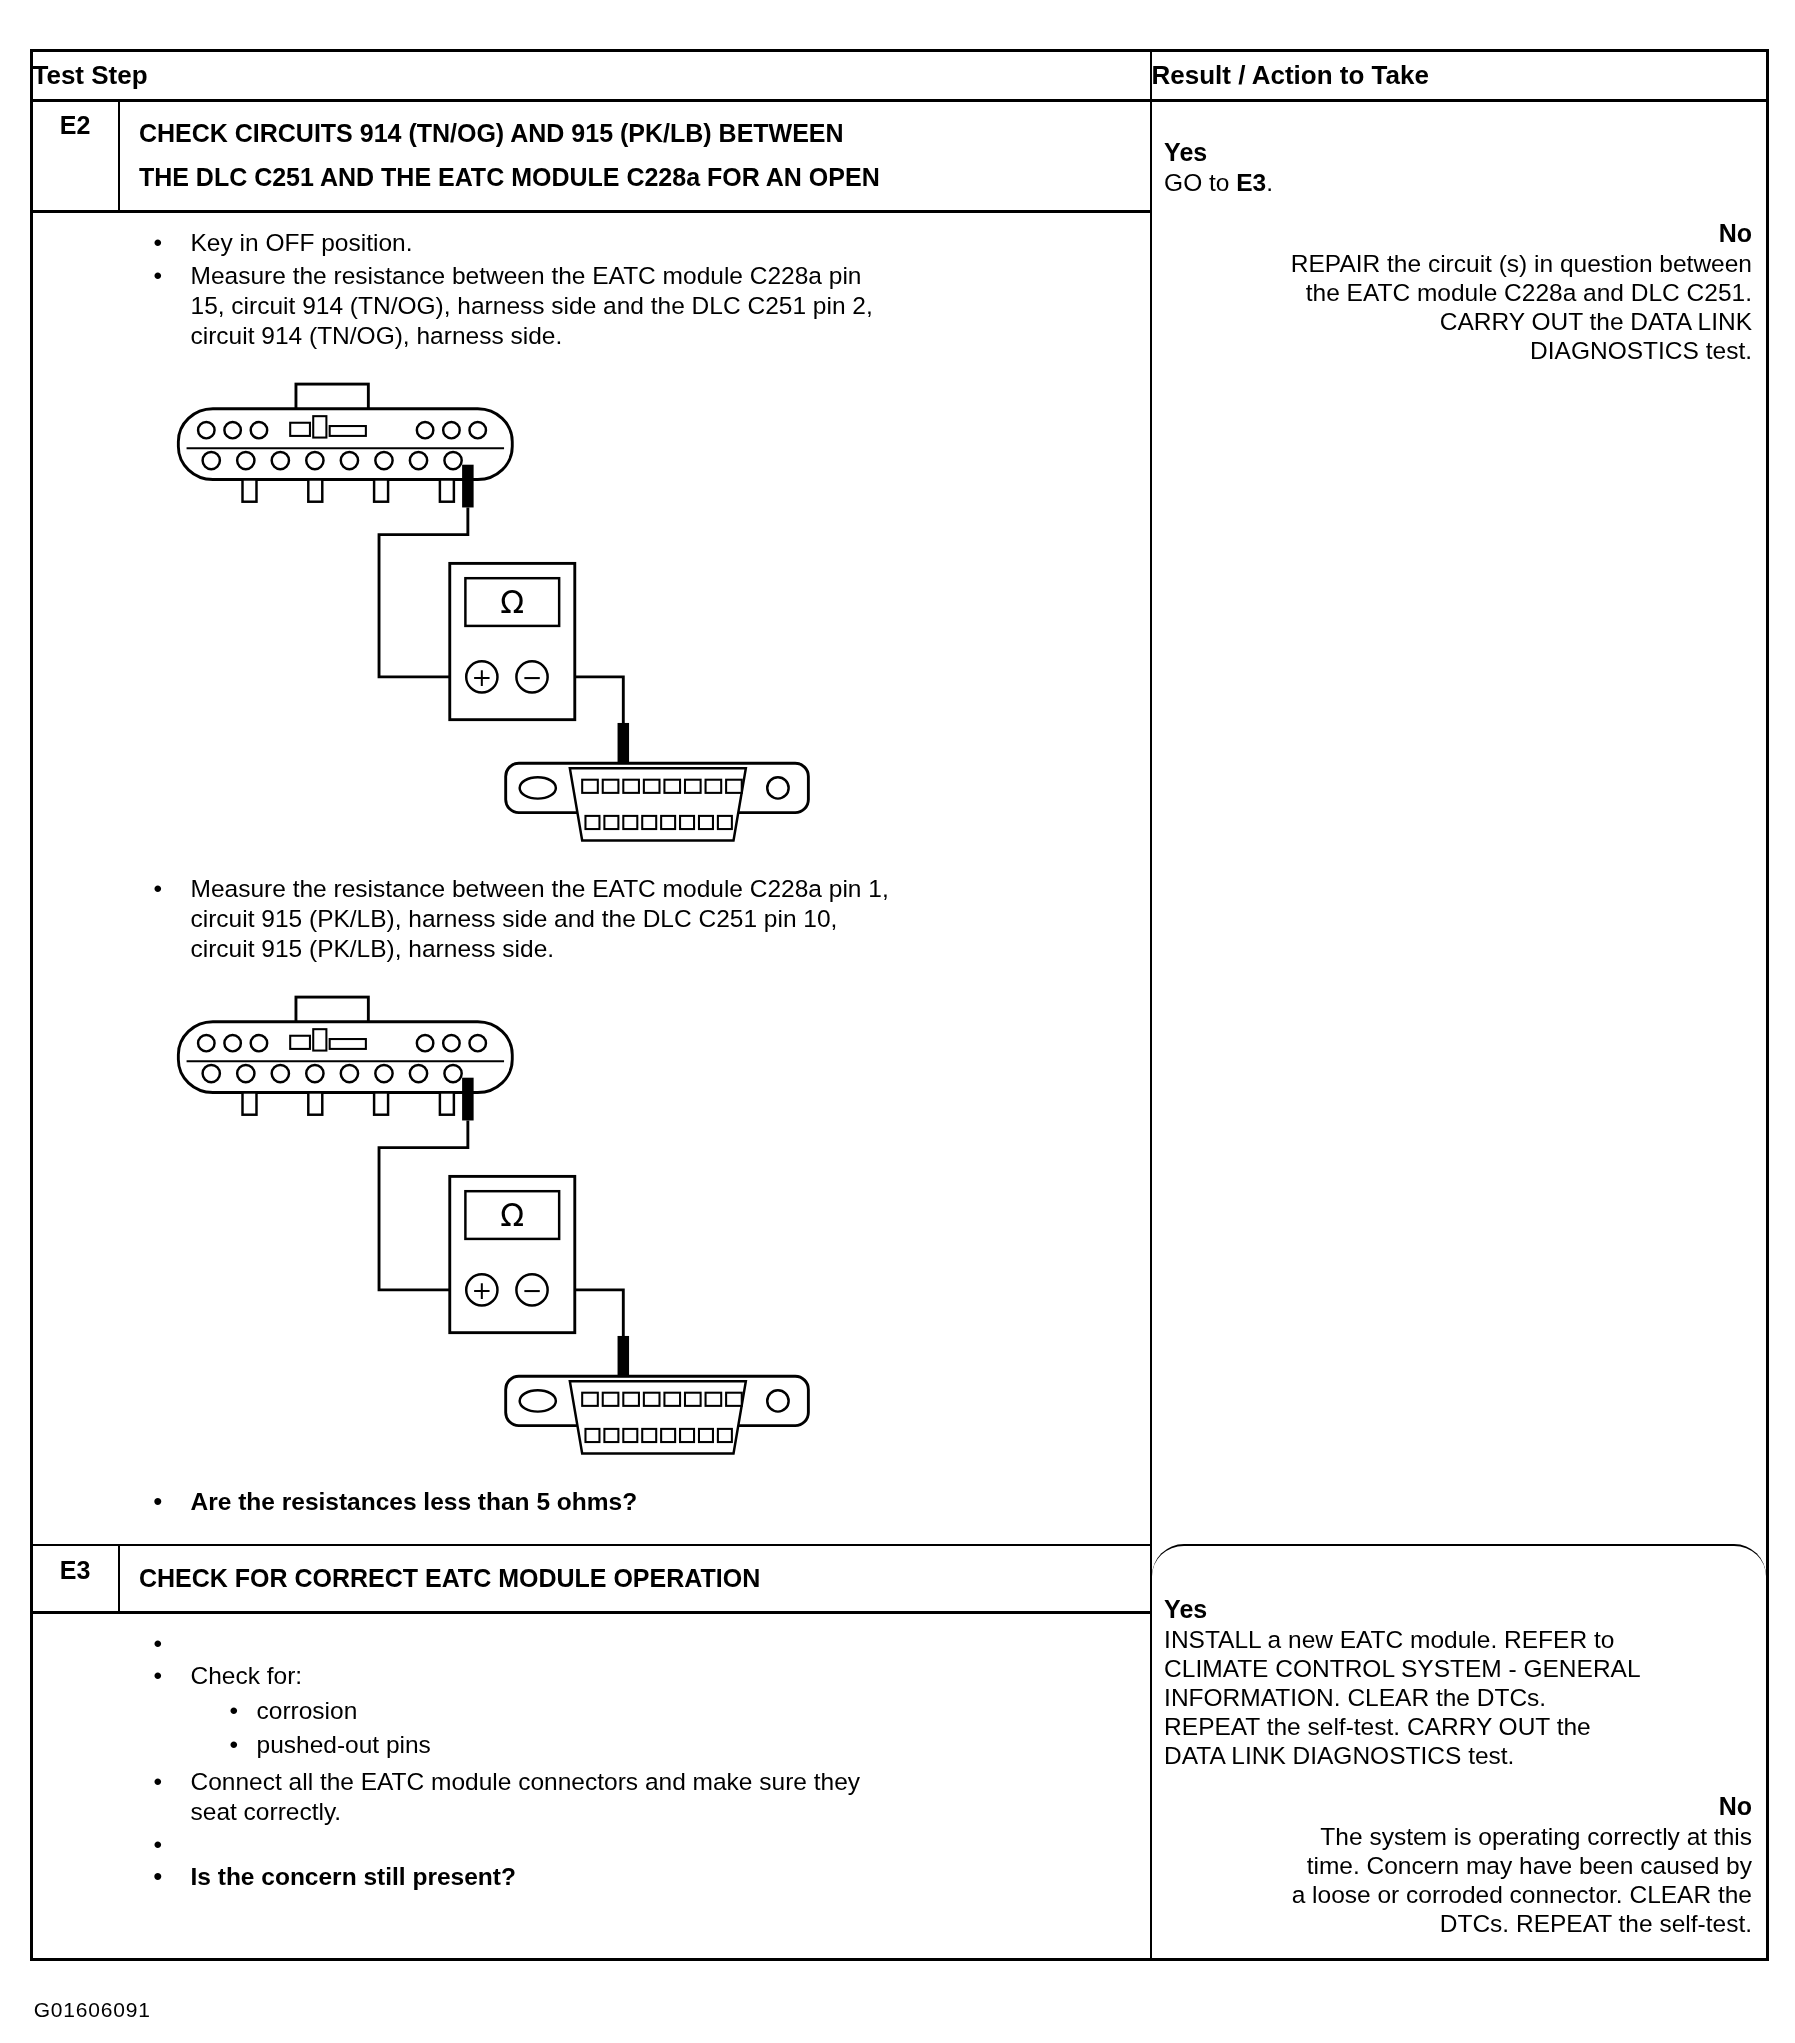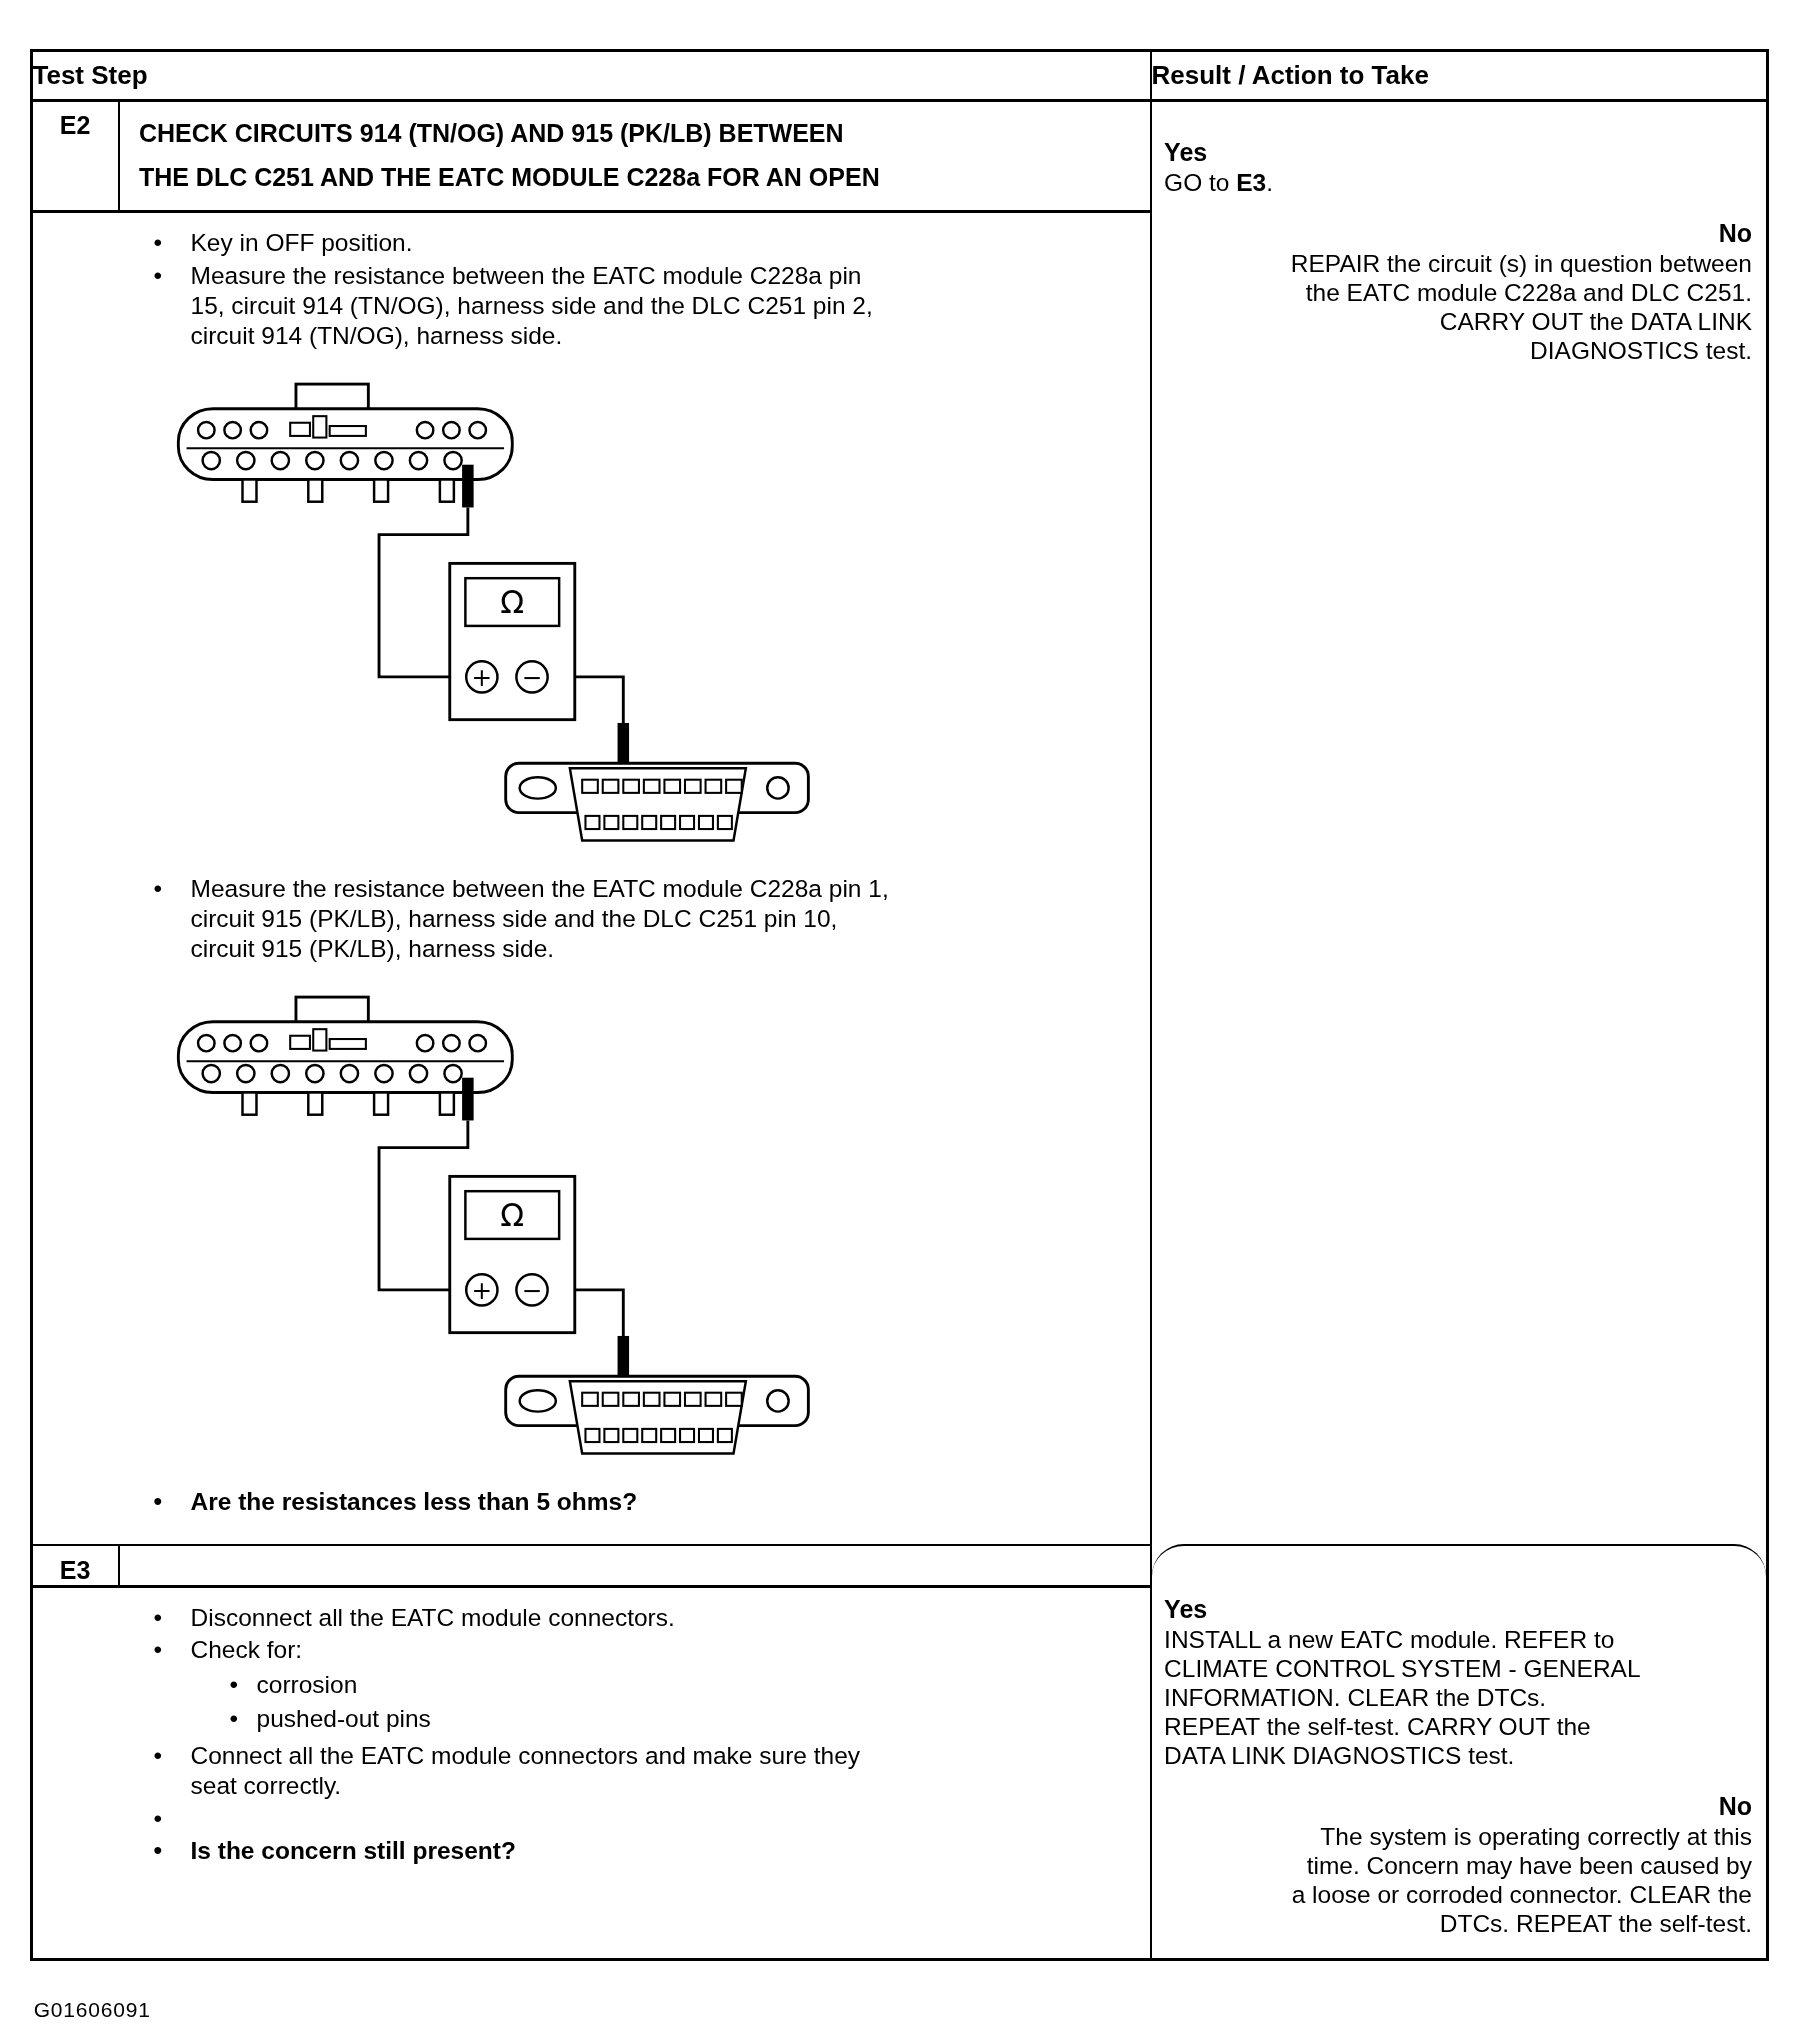--- a/index.html
+++ b/index.html
@@ -284,25 +284,25 @@
         <div class="res-text pre">REPAIR the circuit (s) in question between
 the EATC module C228a and DLC C251.
 CARRY OUT the DATA LINK
 DIAGNOSTICS test.</div>
       </div>
     </div>
 
     <div class="cell left-col topline">
       <div class="title-bar">
         <div class="step-id">E3</div>
+        <div class="step-title">CHECK FOR CORRECT EATC MODULE OPERATION</div>
       </div>
       <div class="body">
         <div class="bullet">
           <span class="dot">•</span>
-          <span>Disconnect all the EATC module connectors.</span>
         </div>
         <div class="bullet">
           <span class="dot">•</span>
           <span>Check for:</span>
         </div>
         <div class="bullet sub">
           <span class="dot">•</span>
           <span>corrosion</span>
         </div>
         <div class="bullet sub" style="margin-bottom:8.4px;">

